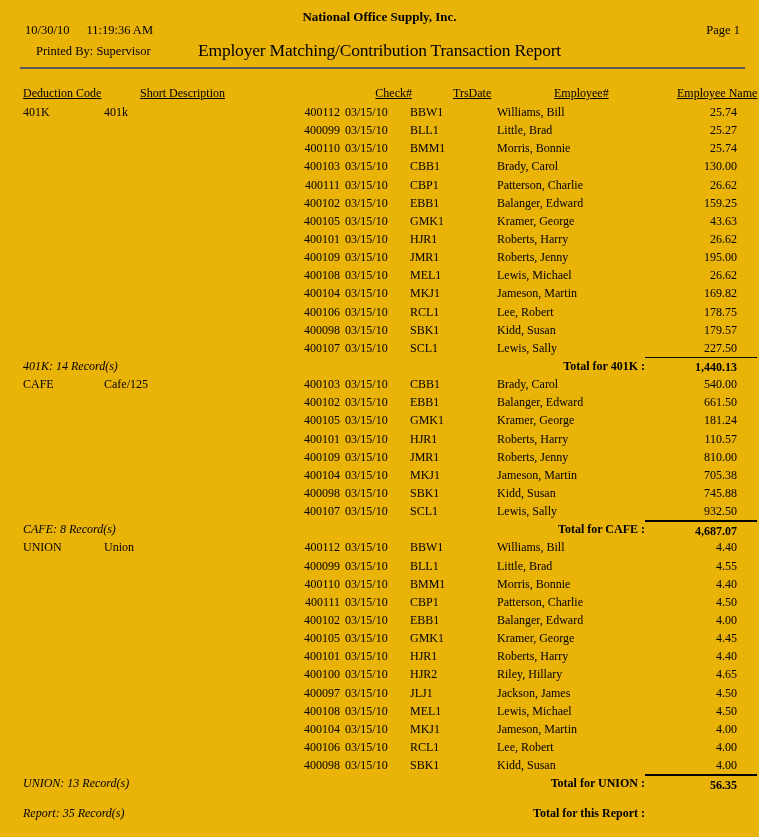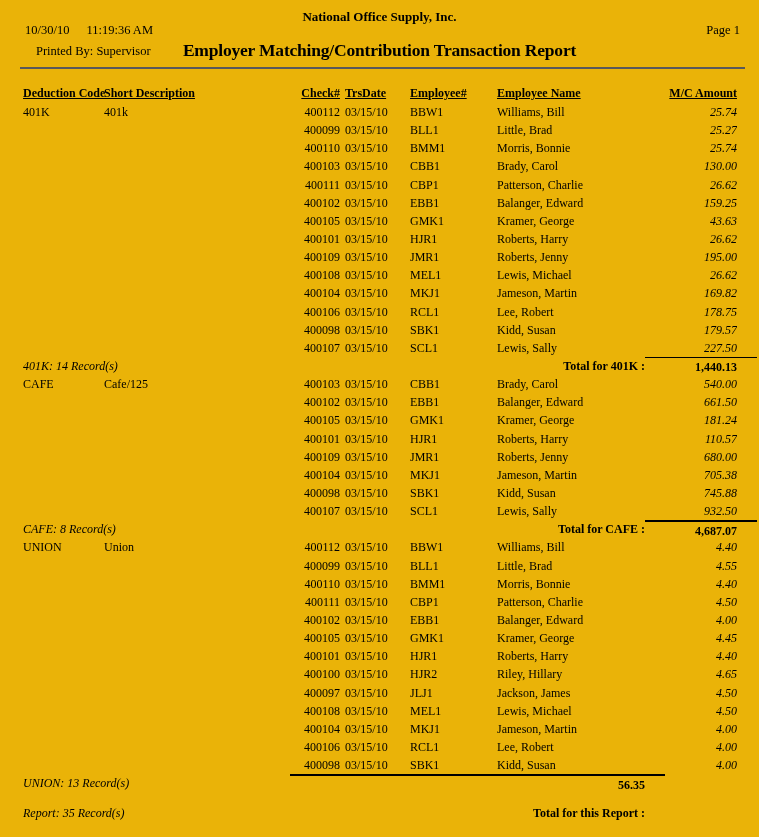--- a/index.html
+++ b/index.html
@@ -6,37 +6,37 @@
   .page {
     position:relative; width:759px; height:837px; background:#eab308;
     font-family:"Liberation Serif", serif; color:#000; overflow:hidden;
   }
   
   .hrow1 { position:absolute; top:23px; left:25px; font-size:12.5px; white-space:nowrap; }
   .hrow1 .time { margin-left:17px; }
   .company { position:absolute; top:9px; left:0; width:100%; text-align:center; font-weight:bold; font-size:13px; }
   .pagenum { position:absolute; top:23px; right:19px; font-size:12.5px; }
   .printedby { position:absolute; top:44px; left:36px; font-size:12.5px; }
-  .title { position:absolute; top:40px; left:0; width:100%; text-align:center; font-weight:bold; font-size:17.5px; letter-spacing:-0.2px; }
+  .title { position:absolute; top:40px; left:0; width:100%; text-align:center; font-weight:normal; font-size:17.5px; letter-spacing:-0.2px; }
   .rule { position:absolute; top:67px; left:20px; width:725px; height:2px; background:#58585b; }
 
   
   .table { position:absolute; top:86px; left:23px; width:714px; }
   .thead, .row {
     display:grid;
     grid-template-columns:81px 186px 50px 60px 97px 148px 92px;
   }
-  .thead { font-weight:bold; font-size:12px; height:17px; line-height:14px; }
+  .thead { font-weight:normal; font-size:12px; height:17px; line-height:14px;gap:36px; }
   .thead span { text-decoration:underline; white-space:nowrap; }
   .row { height:18.15px; line-height:18.15px; font-size:12px; }
   .c  { overflow:hidden; white-space:nowrap; }
   .num { text-align:right; }
   .date { padding-left:5px; }
   .empno { padding-left:10px; }
-  .amt { text-align:right;font-style:italic; }
+  .amt { text-align:right; }
   .h3 { text-align:right; }
   .h7 { text-align:right; }
 
   
   .trow {
     display:grid; grid-template-columns:267px 355px 92px;
     height:18.15px; line-height:18.15px; font-size:12px;
   }
   .rec { font-style:italic; white-space:nowrap; }
   .tlabel { font-weight:bold; text-align:right; white-space:nowrap; }
@@ -242,21 +242,21 @@
           <span class="c">Roberts, Harry</span>
           <span class="c amt">110.57</span>
         </div>
         <div class="row">
           <span class="c"></span>
           <span class="c"></span>
           <span class="c num">400109</span>
           <span class="c date">03/15/10</span>
           <span class="c empno">JMR1</span>
           <span class="c">Roberts, Jenny</span>
-          <span class="c amt">680.00</span>
+          <span class="c amt">810.00</span>
         </div>
         <div class="row">
           <span class="c"></span>
           <span class="c"></span>
           <span class="c num">400104</span>
           <span class="c date">03/15/10</span>
           <span class="c empno">MKJ1</span>
           <span class="c">Jameson, Martin</span>
           <span class="c amt">705.38</span>
         </div>
@@ -395,20 +395,21 @@
           <span class="c"></span>
           <span class="c"></span>
           <span class="c num">400098</span>
           <span class="c date">03/15/10</span>
           <span class="c empno">SBK1</span>
           <span class="c">Kidd, Susan</span>
           <span class="c amt">4.00</span>
         </div>
         <div class="trow">
           <span class="rec">UNION: 13 Record(s)</span>
+          <span class="tlabel">Total for UNION :</span>
           <span class="tamt">56.35</span>
         </div>
       </div>
 
     <div class="trow report-row">
       <span class="rec">Report: 35 Record(s)</span>
       <span class="tlabel">Total for this Report :</span>
     </div>
   </div>
 

